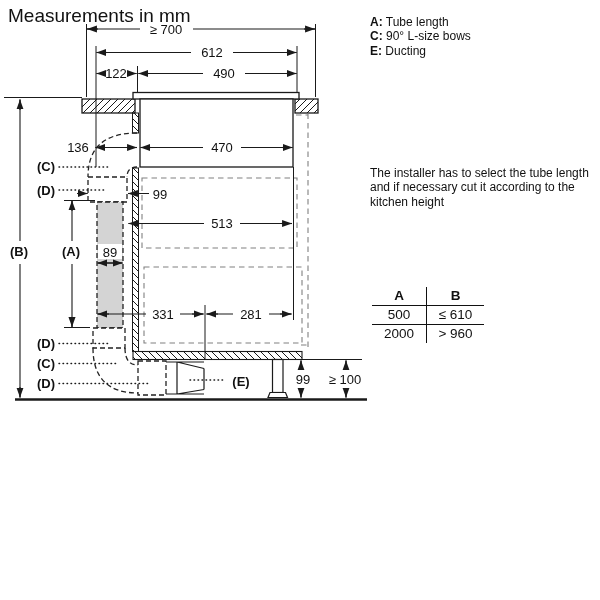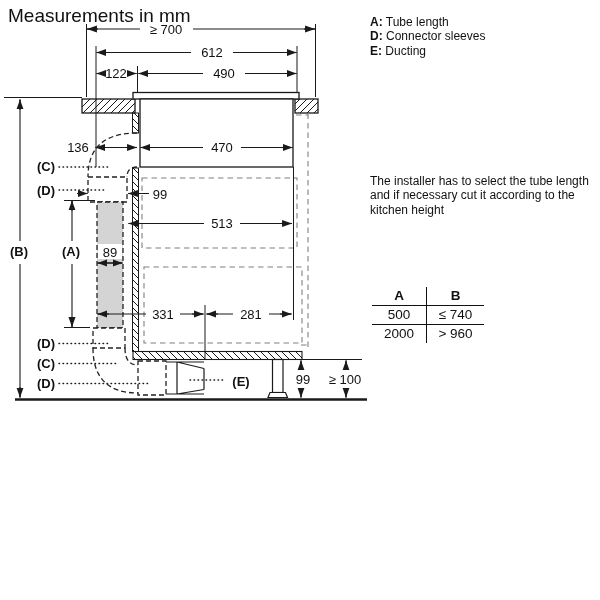--- a/index.html
+++ b/index.html
@@ -4,21 +4,21 @@
 <style>
   html,body{margin:0;padding:0;background:#fff;}
   #stage{position:relative;width:600px;height:600px;background:#ffffff;overflow:hidden;
          font-family:"Liberation Sans", sans-serif;color:#111;}
   #title{position:absolute;left:8px;top:5px;font-size:19px;color:#111;}
   #diagram-svg{position:absolute;left:0;top:0;}
   .rightcol{position:absolute;left:370px;width:224px;font-size:12px;line-height:14.4px;color:#111;}
   #legend{top:15px;}
   .legend-row b{font-weight:bold;}
   #note-ducting{top:104px;}
-  #note-installer{top:174px;}
+  #note-installer{top:166px;}
   #spec-table{position:absolute;left:372px;top:287px;width:112px;font-size:13.5px;
               display:grid;grid-template-columns:54px 58px;}
   #spec-table .cell{text-align:center;padding:1px 0 2px 0;}
   #spec-table .colB{border-left:1.5px solid #111;}
   #spec-table .body{border-top:1.5px solid #111;}
   #spec-table .hdr{font-weight:bold;}
   svg text{font-family:"Liberation Sans", sans-serif;fill:#111;}
   .dim{font-size:13px;}
   .lbl{font-size:13px;font-weight:bold;}
 </style>
@@ -181,28 +181,28 @@
       <text class="lbl" x="71" y="255.5">(A)</text>
       <text class="lbl" x="46" y="348">(D)</text>
       <text class="lbl" x="46" y="368">(C)</text>
       <text class="lbl" x="46" y="388">(D)</text>
       <text class="lbl" x="241" y="385.5">(E)</text>
     </g>
   </svg>
 
   <div id="legend" class="rightcol">
     <div class="legend-row"><b>A:</b> <span>Tube length</span></div>
-    <div class="legend-row"><b>D:</b> <span>Connector sleeves</span></div>
+    <div class="legend-row"><b>C:</b> <span>90° L-size bows</span></div>
     <div class="legend-row"><b>E:</b> <span>Ducting</span></div>
   </div>
 
   <div id="note-installer" class="rightcol">The installer has to select the tube length and if necessary cut it according to the kitchen height</div>
 
   <div id="spec-table">
     <div class="cell hdr">A</div>
     <div class="cell hdr colB">B</div>
     <div class="cell body">500</div>
-    <div class="cell body colB">≤ 740</div>
+    <div class="cell body colB">≤ 610</div>
     <div class="cell body">2000</div>
     <div class="cell body colB">&gt; 960</div>
   </div>
 
 </div>
 
 </body></html>

